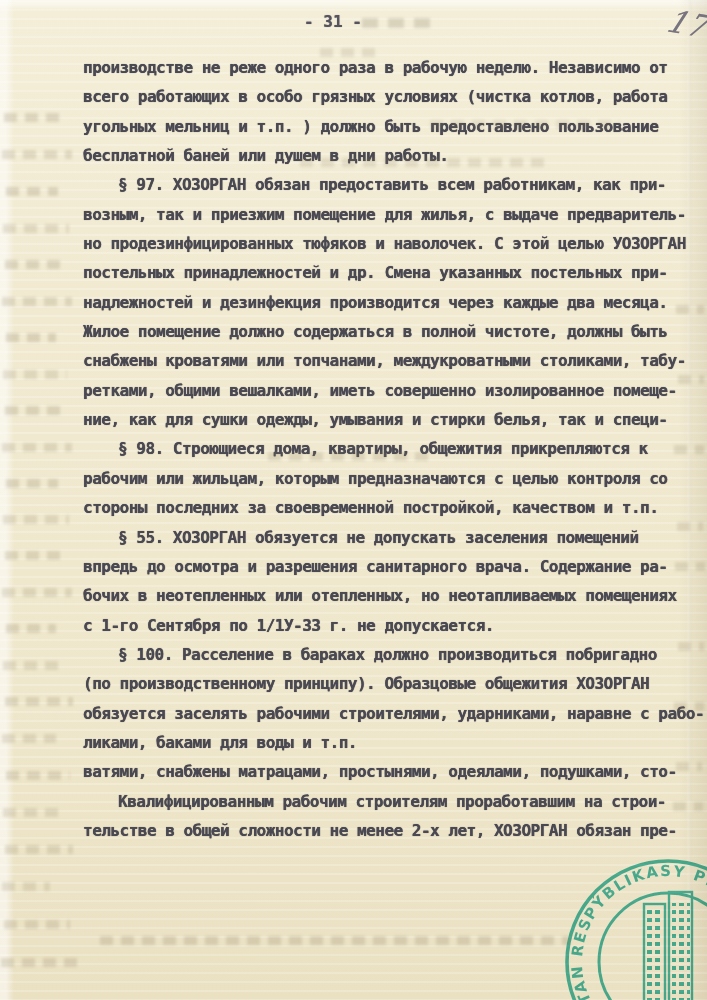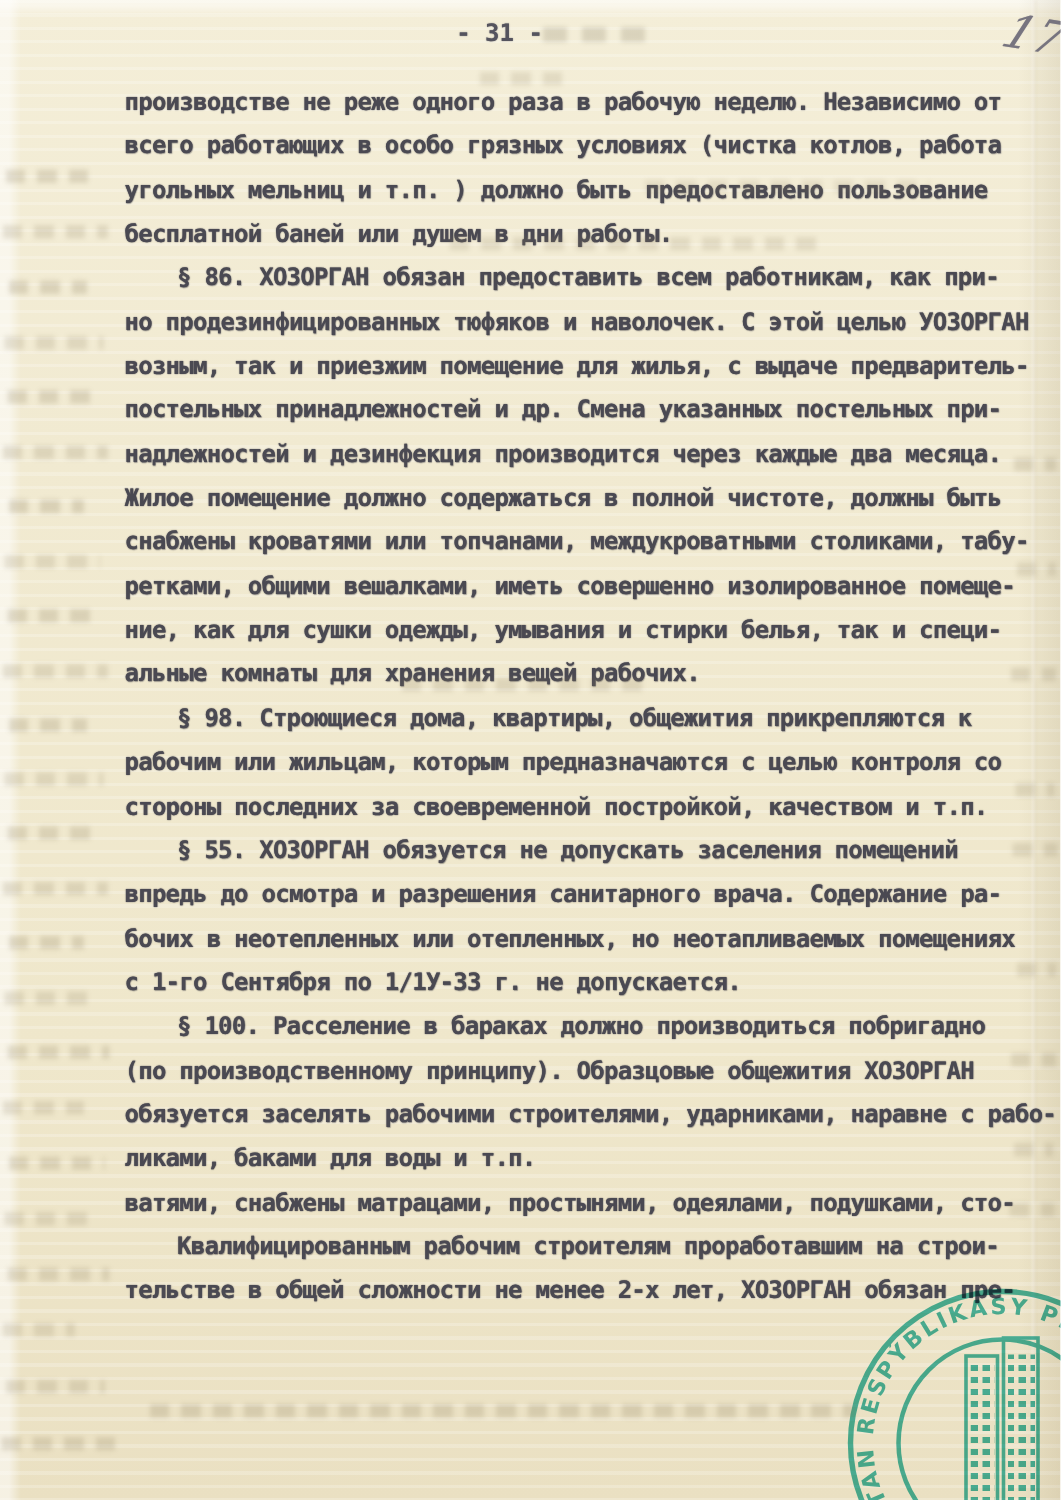--- a/index.html
+++ b/index.html
@@ -47,30 +47,29 @@
 
   <div class="page-num">- 31 -</div>
   <div class="ghost-num"></div>
   <div class="handwritten">17</div>
 
   <div class="typed">
       <div class="tline">производстве не реже одного раза в рабочую неделю. Независимо от</div>
       <div class="tline">всего работающих в особо грязных условиях (чистка котлов, работа</div>
       <div class="tline">угольных мельниц и т.п. ) должно быть предоставлено пользование</div>
       <div class="tline">бесплатной баней или душем в дни работы.</div>
-      <div class="tline indent">§ 86. ХОЗОРГАН обязан предоставить всем работникам, как при-</div>
+      <div class="tline indent">§ 97. ХОЗОРГАН обязан предоставить всем работникам, как при-</div>
+      <div class="tline">возным, так и приезжим помещение для жилья, с выдаче предваритель-</div>
       <div class="tline">но продезинфицированных тюфяков и наволочек. С этой целью УОЗОРГАН</div>
-      <div class="tline">возным, так и приезжим помещение для жилья, с выдаче предваритель-</div>
       <div class="tline">постельных принадлежностей и др. Смена указанных постельных при-</div>
       <div class="tline">надлежностей и дезинфекция производится через каждые два месяца.</div>
       <div class="tline">Жилое помещение должно содержаться в полной чистоте, должны быть</div>
       <div class="tline">снабжены кроватями или топчанами, междукроватными столиками, табу-</div>
       <div class="tline">ретками, общими вешалками, иметь совершенно изолированное помеще-</div>
       <div class="tline">ние, как для сушки одежды, умывания и стирки белья, так и специ-</div>
-      <div class="tline">альные комнаты для хранения вещей рабочих.</div>
       <div class="tline indent">§ 98. Строющиеся дома, квартиры, общежития прикрепляются к</div>
       <div class="tline">рабочим или жильцам, которым предназначаются с целью контроля со</div>
       <div class="tline">стороны последних за своевременной постройкой, качеством и т.п.</div>
       <div class="tline indent">§ 55. ХОЗОРГАН обязуется не допускать заселения помещений</div>
       <div class="tline">впредь до осмотра и разрешения санитарного врача. Содержание ра-</div>
       <div class="tline">бочих в неотепленных или отепленных, но неотапливаемых помещениях</div>
       <div class="tline">с 1-го Сентября по 1/1У-33 г. не допускается.</div>
       <div class="tline indent">§ 100. Расселение в бараках должно производиться побригадно</div>
       <div class="tline">(по производственному принципу). Образцовые общежития ХОЗОРГАН</div>
       <div class="tline">обязуется заселять рабочими строителями, ударниками, наравне с рабо-</div>

